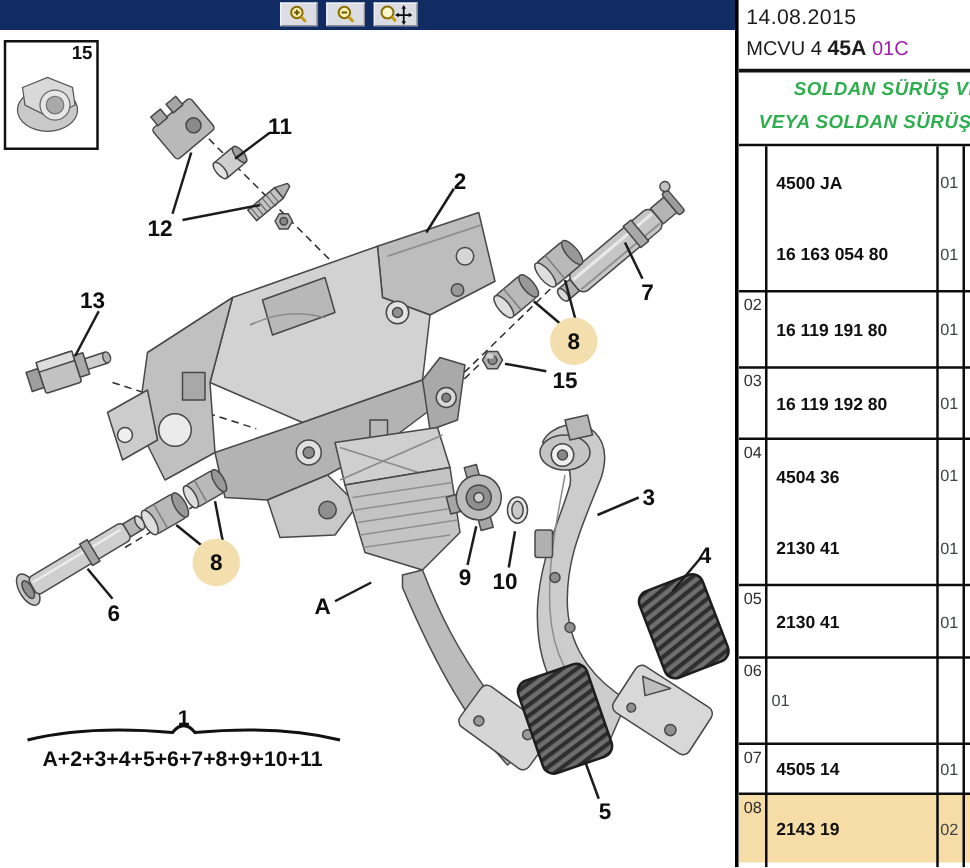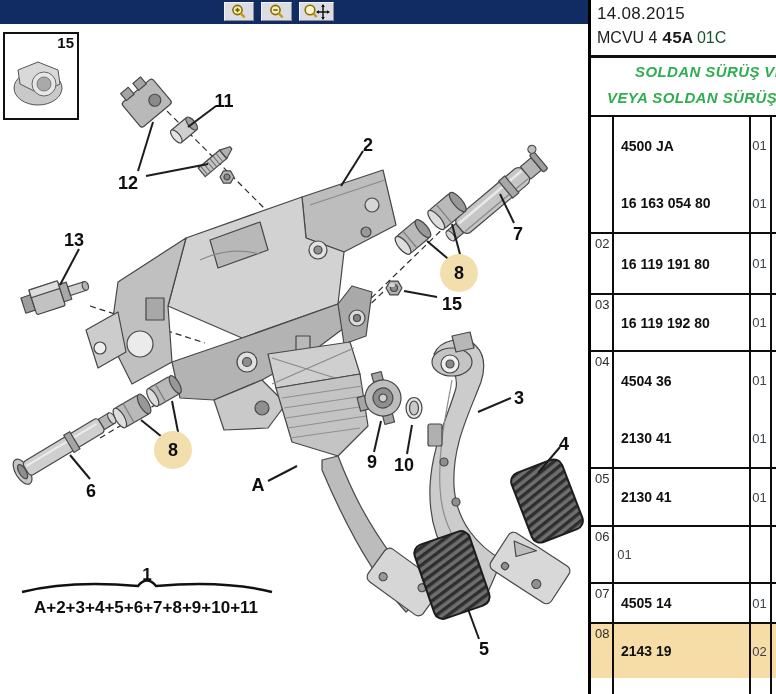--- a/index.html
+++ b/index.html
@@ -13,22 +13,22 @@
   
   #thumb{position:absolute;left:3px;top:32px;width:72px;height:84px;background:#fff;
          border:2px solid #111;}
   #thumb .tlabel{position:absolute;top:0px;right:3px;font-weight:bold;font-size:15px;color:#111;}
   
   #sep{position:absolute;left:588px;top:0;width:3px;height:694px;background:#000;}
   
   #panel{position:absolute;left:591px;top:0;width:185px;height:694px;background:#fff;overflow:hidden;}
   #pdate{position:absolute;left:6px;top:4px;font-size:17px;color:#1b1b1b;letter-spacing:.3px;}
   #pcode{position:absolute;left:6px;top:29px;font-size:16px;color:#1b1b1b;white-space:nowrap;}
-  #pcode .b{font-weight:bold;font-size:17px;font-family:Liberation Mono, monospace;}
-  #pcode .sfx{color:#14532d;}
+  #pcode .b{font-weight:bold;font-size:17px;}
+  #pcode .sfx{color:#a21caf;}
   #phr{position:absolute;left:0;top:55px;width:185px;height:3px;background:#101010;}
   #pnotes{position:absolute;left:0;top:59px;width:185px;}
   .note{white-space:nowrap;overflow:hidden;font-style:italic;font-weight:600;
         font-size:15px;line-height:26px;color:#2fae50;letter-spacing:.4px;}
   .note.n0{padding-left:44px;}
   .note.n1{padding-left:16px;}
   
   #ptable{position:absolute;left:0;top:115px;width:185px;height:579px;border-top:2px solid #0d0d0d;}
   #table-rows{position:absolute;left:0;top:0;width:185px;}
   .trow{position:relative;width:185px;box-sizing:border-box;border-bottom:2px solid #0d0d0d;}
@@ -394,21 +394,21 @@
           </div>
           <div class="trow" style="height: 58px;">
             <div class="tidx">05</div>
             <div class="tentries">
               <div class="tentry">
                 <div class="tpart">2130 41</div>
                 <div class="tqty">01</div>
               </div>
             </div>
           </div>
-          <div class="trow" style="height: 57px;">
+          <div class="trow" style="height: 69px;">
             <div class="tidx">06</div>
             <div class="tentries">
               <div class="tentry">
                 <div class="tqty">01</div>
               </div>
             </div>
           </div>
           <div class="trow" style="height: 40px;">
             <div class="tidx">07</div>
             <div class="tentries">

